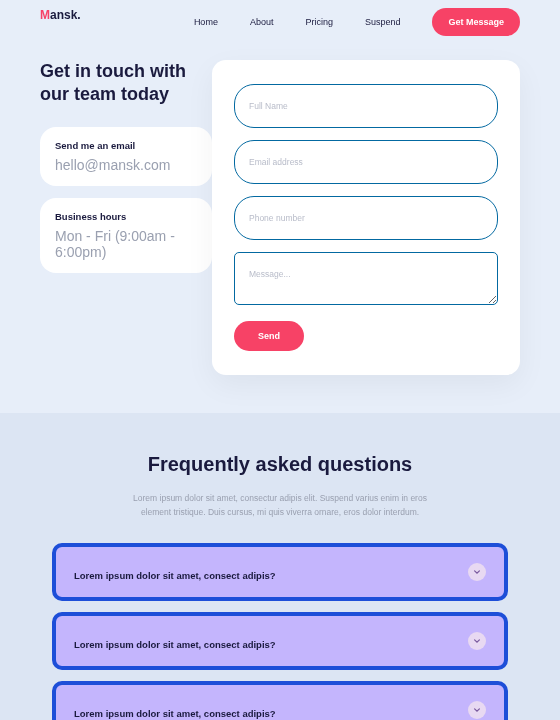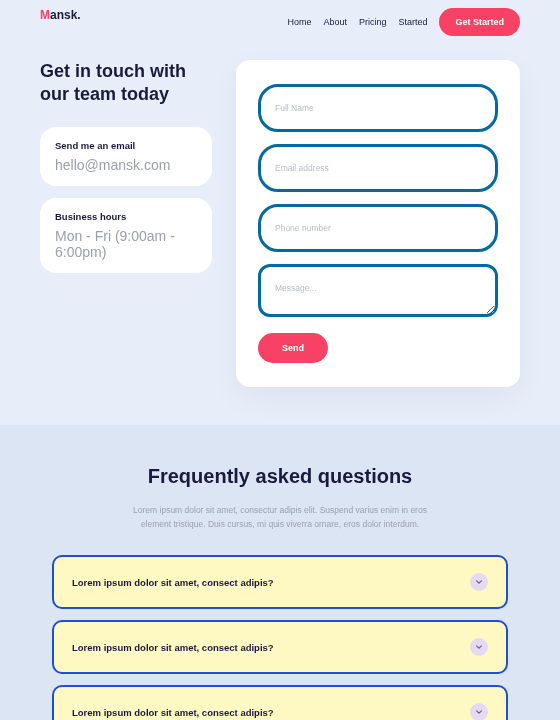--- a/index.html
+++ b/index.html
@@ -1,52 +1,52 @@
 <!DOCTYPE html>
 <html><head>
 <meta charset="utf-8">
 <style>
 *{margin:0;padding:0;box-sizing:border-box;font-family:-apple-system,BlinkMacSystemFont,'Segoe UI',sans-serif}
 body{background:#e7eef9;width:560px;min-height:720px}
 .header{display:flex;align-items:flex-start;justify-content:space-between;padding:8px 40px}
 .logo{font-weight:700;font-size:12px;color:#1a1a3e}
 .logo .m{color:#f74266}
-.nav{display:flex;align-items:center;gap:12px}
+.nav{display:flex;align-items:center;gap:32px}
 .nav a{font-size:9px;color:#1a1a3e;text-decoration:none}
 .cta{background:#f74266;color:#fff;font-size:9px;font-weight:600;padding:9px 16px;border-radius:20px;border:none;cursor:pointer}
-.contact{display:flex;gap:24px;padding:16px 40px 38px}
+.contact{display:flex;padding:16px 40px 38px}
 .left{flex:0 0 172px}
 .title{font-size:18px;font-weight:800;color:#1a1a3e;line-height:1.3;margin-bottom:20px}
 .card{background:#fff;border-radius:16px;padding:13px 15px;margin-bottom:12px}
 .card-title{font-size:9.5px;font-weight:700;color:#1a1a3e;margin-bottom:6px}
 .card-text{font-size:14px;color:#9aa0b0}
 .form-box{flex:1;background:#fff;border-radius:14px;padding:24px 22px;box-shadow:0 10px 30px rgba(0,0,0,0.05)}
-.field{width:100%;border:3px solid #0369a1;border-radius:20px;padding:16px 14px;font-size:8.5px;color:#333;margin-bottom:12px;outline:none}
+.field{width:100%;border:1px solid #0369a1;border-radius:20px;padding:16px 14px;font-size:8.5px;color:#333;margin-bottom:12px;outline:none}
 .field::placeholder{color:#b8bcc9}
-textarea.field{border-radius:12px;height:53px;resize:vertical;font-family:inherit}
+textarea.field{border-radius:5px;height:53px;resize:vertical;font-family:inherit}
 .send{background:#f74266;color:#fff;font-size:9px;font-weight:600;padding:10px 24px;border-radius:20px;border:none;cursor:pointer;margin-top:0}
 .faq{background:#dce5f3;padding:40px 52px 30px}
 .faq-title{text-align:center;font-size:20px;font-weight:800;color:#1a1a3e;margin-bottom:6px}
 .faq-desc{text-align:center;font-size:8.5px;color:#9aa0b0;line-height:1.6;max-width:300px;margin:16px auto 24px}
-.faq-item{background:#fef9c3;border:2px solid #1d4ed8;border-radius:10px;padding:16px 18px;margin-bottom:11px;display:flex;align-items:center;justify-content:space-between;cursor:pointer}
+.faq-item{background:#c4b5fd;border:4px solid #1d4ed8;border-radius:10px;padding:16px 18px;margin-bottom:11px;display:flex;align-items:flex-end;justify-content:space-between;cursor:pointer}
 .faq-q{font-size:9.5px;font-weight:700;color:#1a1a3e}
 .chev{width:18px;height:18px;border-radius:50%;background:#e8d9f2;display:flex;align-items:center;justify-content:center}
 .chev svg{width:8px;height:8px}
 </style>
 </head>
 <body>
 
 <div class="header">
   <div class="logo"><span class="m">M</span><span>ansk.</span></div>
   <div class="nav">
     <a>Home</a>
     <a>About</a>
     <a>Pricing</a>
-    <a>Started</a>
-    <button class="cta">Get Started</button>
+    <a>Suspend</a>
+    <button class="cta">Get Message</button>
   </div>
 </div>
 
 <div class="contact">
   <div class="left">
     <h1 class="title">Get in touch with our team today</h1>
     <div class="card">
       <div class="card-title">Send me an email</div>
       <div class="card-text">hello@mansk.com</div>
     </div>

